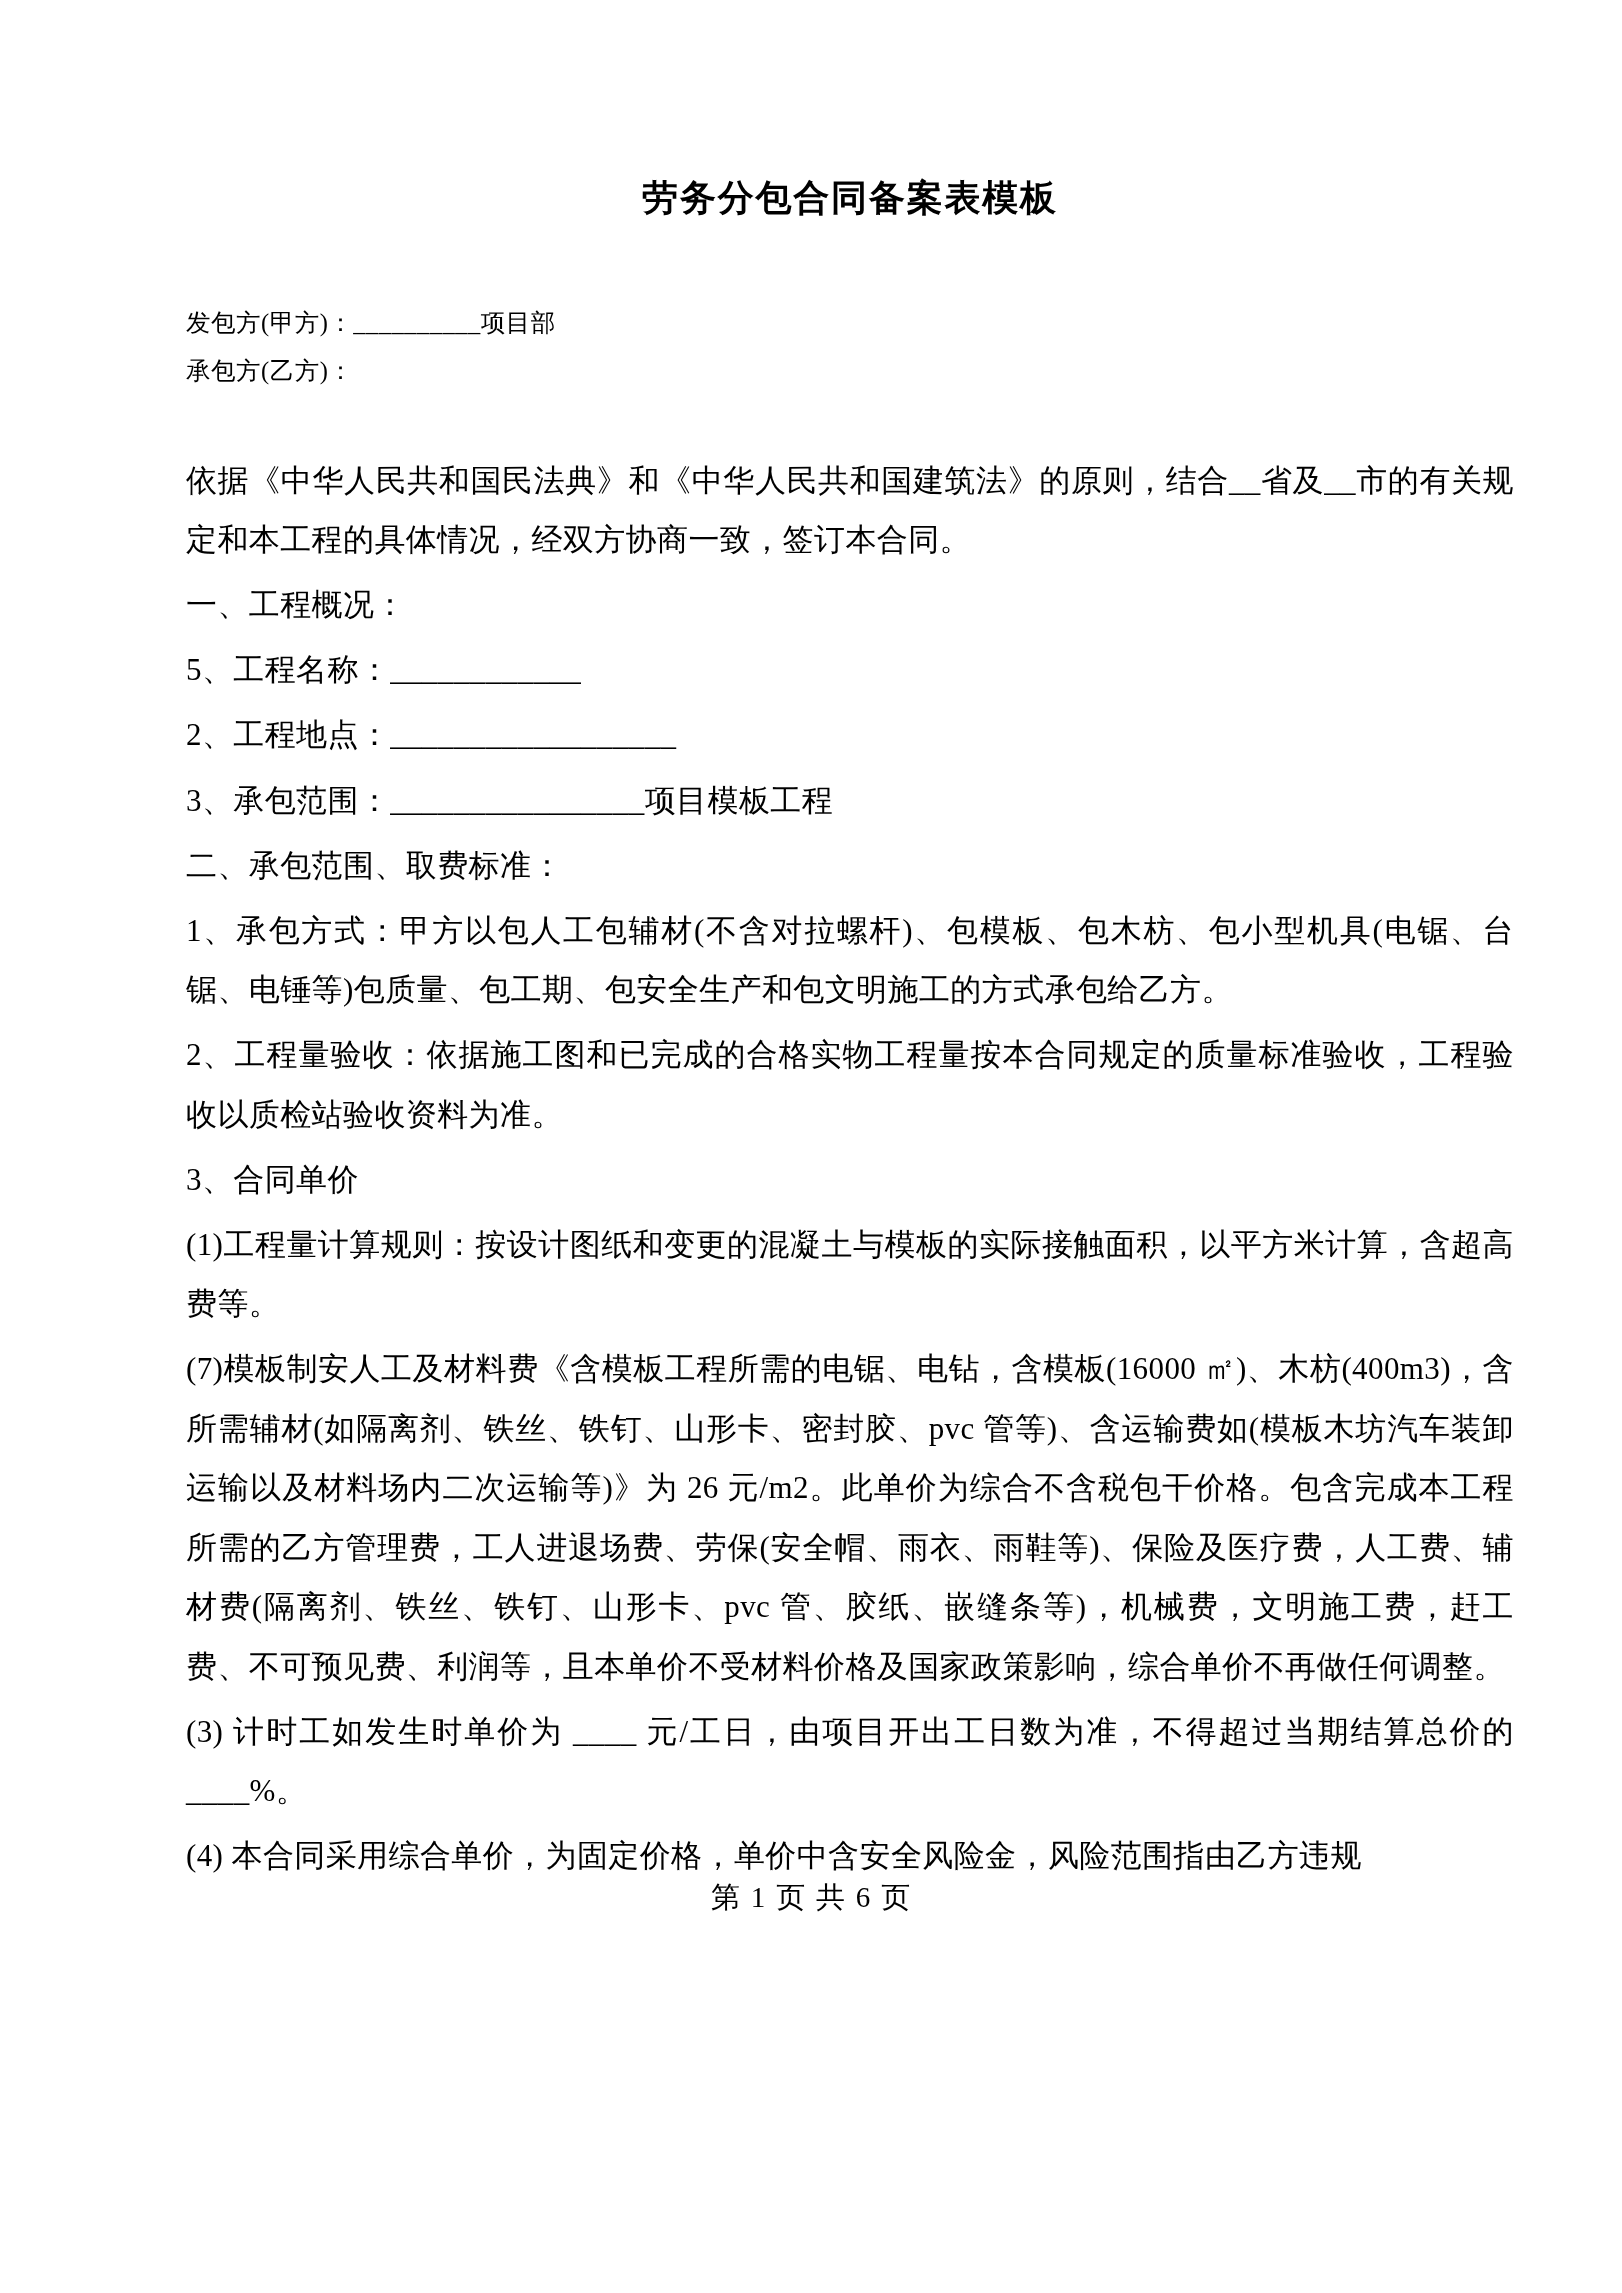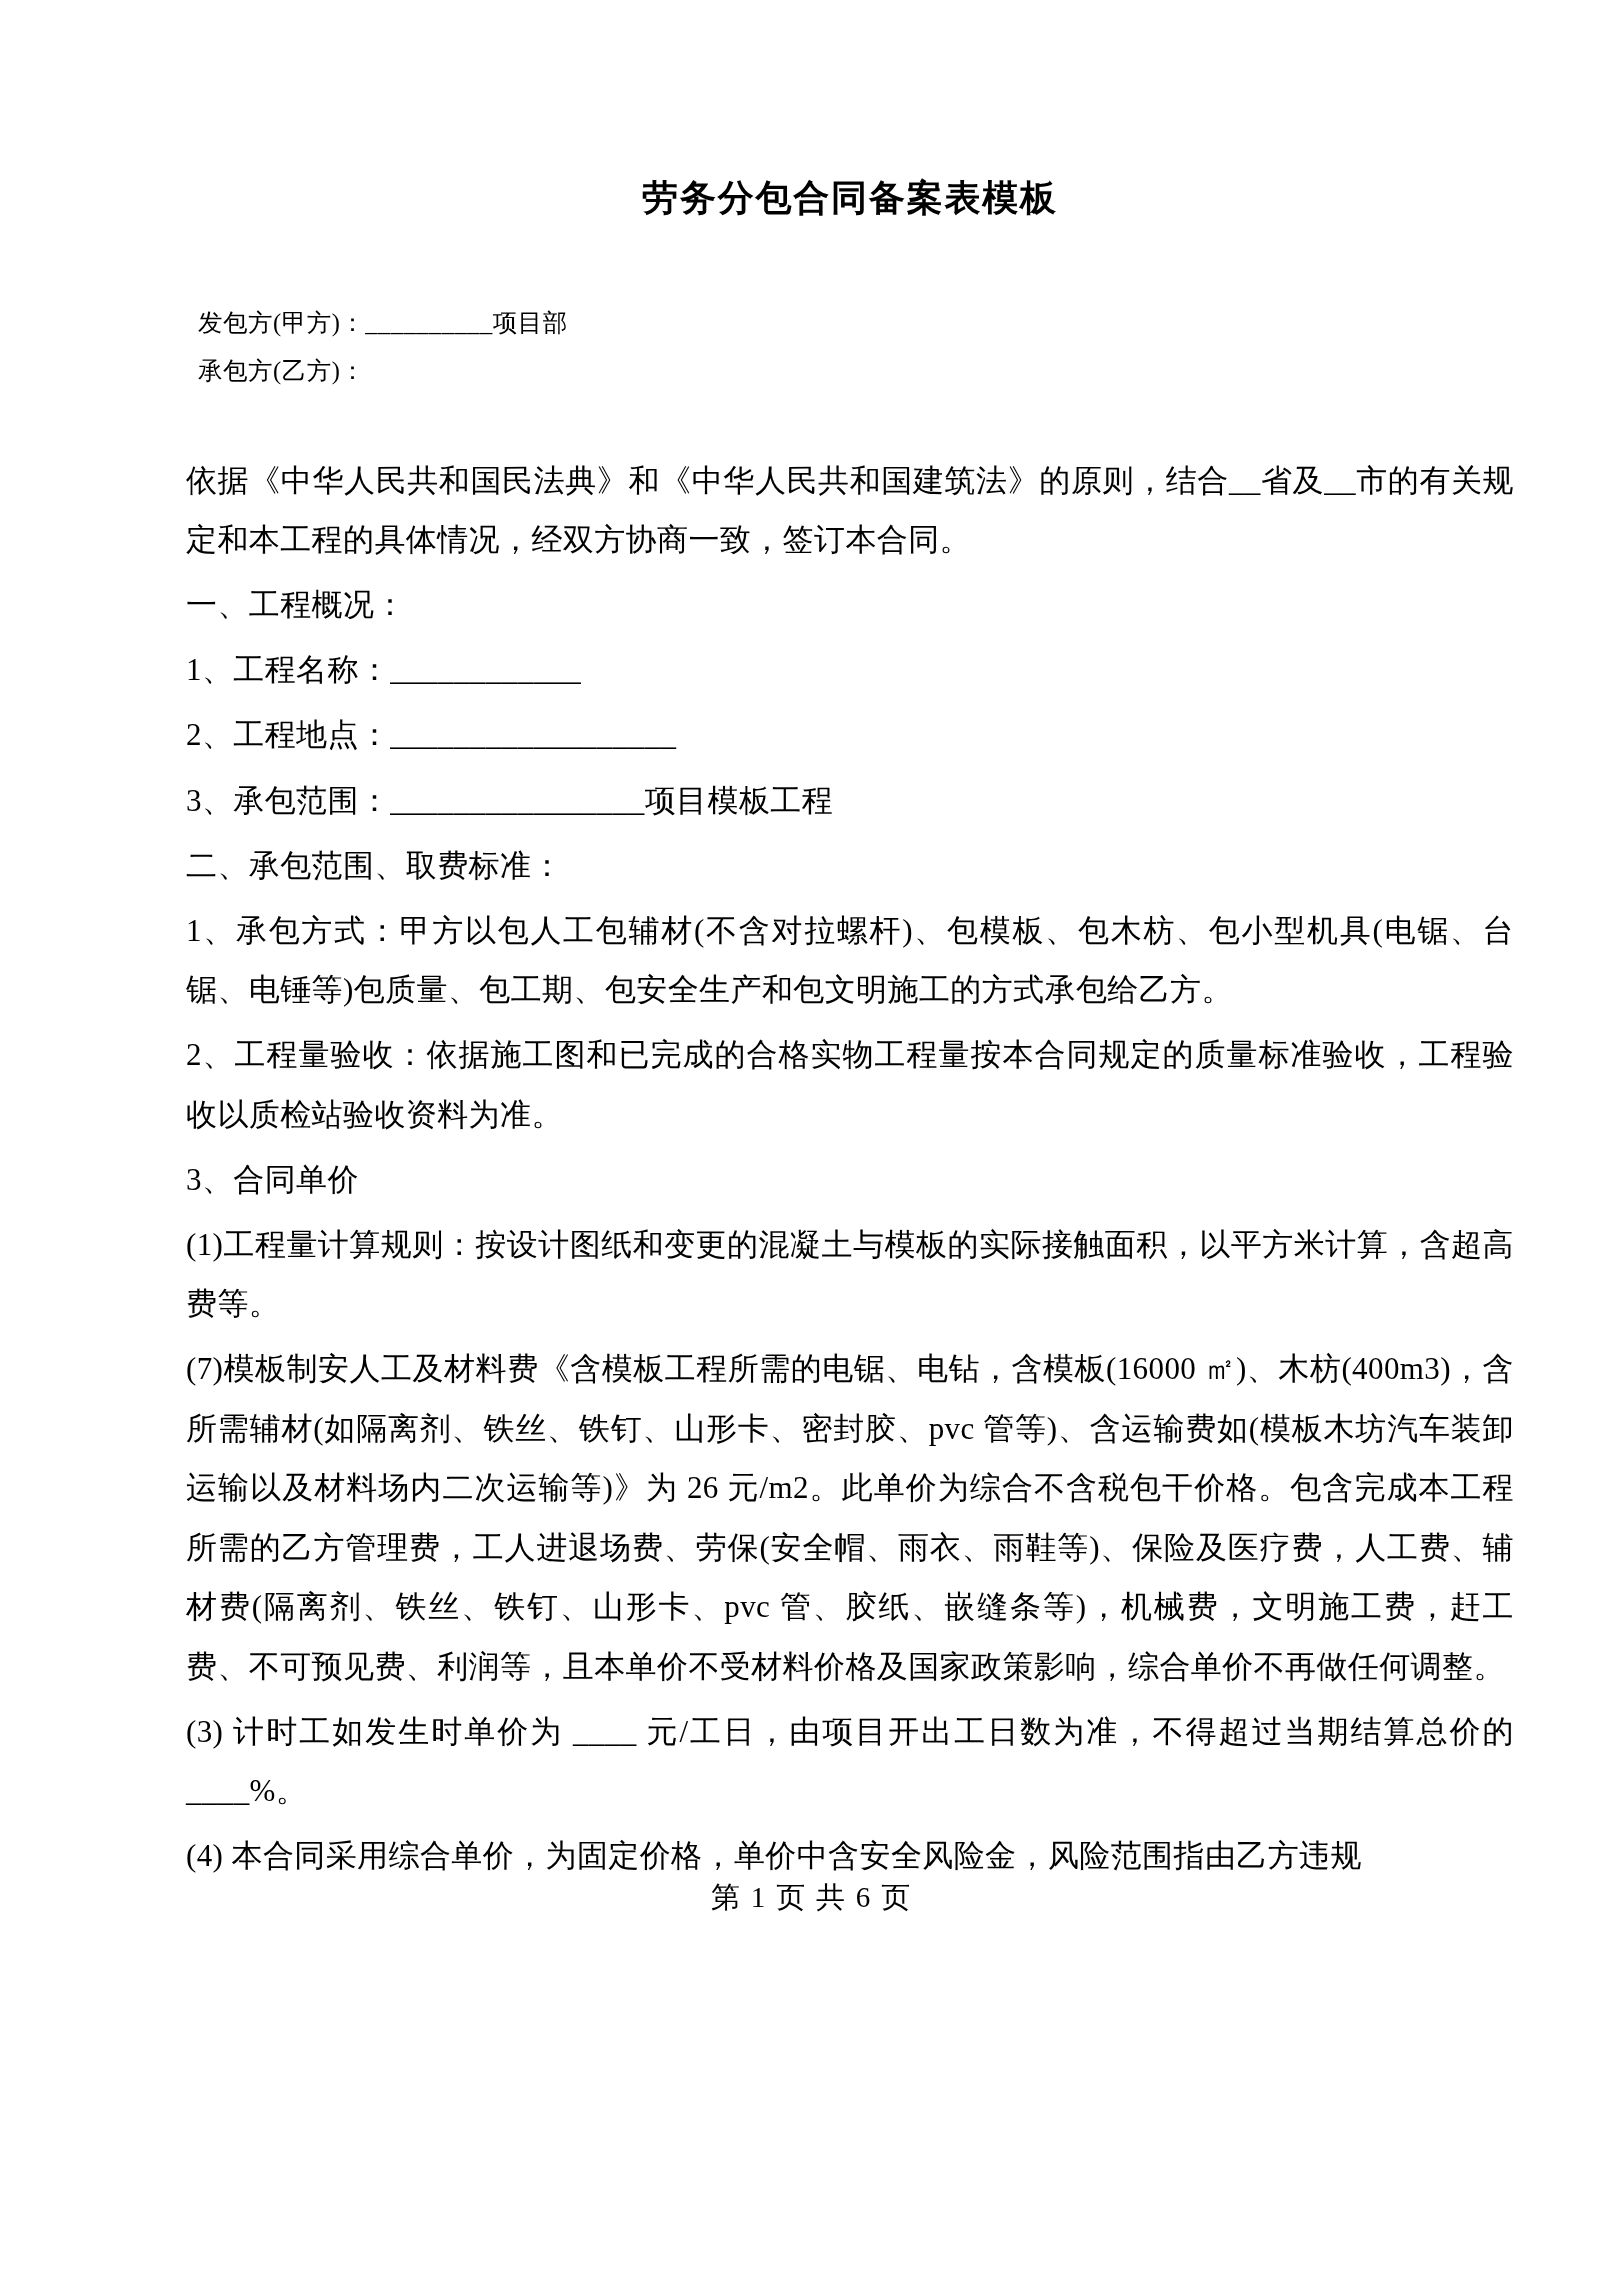--- a/index.html
+++ b/index.html
@@ -24,21 +24,20 @@
     text-align: center;
     font-family: "Liberation Sans", "DejaVu Sans", sans-serif;
     font-weight: bold;
     font-size: 36px;
     letter-spacing: 1.8px;
     margin: 0 0 76px 0;
     line-height: 1.4;
   }
   .party-block {
     margin-bottom: 0;
-    margin-left: 12px;
   }
   .party-line {
     font-size: 24.5px;
     line-height: 1.95;
     letter-spacing: 0.5px;
   }
   .spacer-lg {
     height: 56px;
   }
   p.para {
@@ -69,21 +68,21 @@
   <div class="party-block">
     <div class="party-line">发包方(甲方)：__________项目部</div>
     <div class="party-line">承包方(乙方)：</div>
   </div>
 
   <div class="spacer-lg"></div>
 
   <div class="body-text">
     <p class="para">依据《中华人民共和国民法典》和《中华人民共和国建筑法》的原则，结合__省及__市的有关规定和本工程的具体情况，经双方协商一致，签订本合同。</p>
     <p class="para">一、工程概况：</p>
-    <p class="para">1、工程名称：____________</p>
+    <p class="para">5、工程名称：____________</p>
     <p class="para">2、工程地点：__________________</p>
     <p class="para">3、承包范围：________________项目模板工程</p>
     <p class="para">二、承包范围、取费标准：</p>
     <p class="para">1、承包方式：甲方以包人工包辅材(不含对拉螺杆)、包模板、包木枋、包小型机具(电锯、台锯、电锤等)包质量、包工期、包安全生产和包文明施工的方式承包给乙方。</p>
     <p class="para">2、工程量验收：依据施工图和已完成的合格实物工程量按本合同规定的质量标准验收，工程验收以质检站验收资料为准。</p>
     <p class="para">3、合同单价</p>
     <p class="para">(1)工程量计算规则：按设计图纸和变更的混凝土与模板的实际接触面积，以平方米计算，含超高费等。</p>
     <p class="para">(7)模板制安人工及材料费《含模板工程所需的电锯、电钻，含模板(16000 ㎡)、木枋(400m3)，含所需辅材(如隔离剂、铁丝、铁钉、山形卡、密封胶、pvc 管等)、含运输费如(模板木坊汽车装卸运输以及材料场内二次运输等)》为 26 元/m2。此单价为综合不含税包干价格。包含完成本工程所需的乙方管理费，工人进退场费、劳保(安全帽、雨衣、雨鞋等)、保险及医疗费，人工费、辅材费(隔离剂、铁丝、铁钉、山形卡、pvc 管、胶纸、嵌缝条等)，机械费，文明施工费，赶工费、不可预见费、利润等，且本单价不受材料价格及国家政策影响，综合单价不再做任何调整。</p>
     <p class="para">(3) 计时工如发生时单价为 ____ 元/工日，由项目开出工日数为准，不得超过当期结算总价的____%。</p>
     <p class="para">(4) 本合同采用综合单价，为固定价格，单价中含安全风险金，风险范围指由乙方违规</p>

